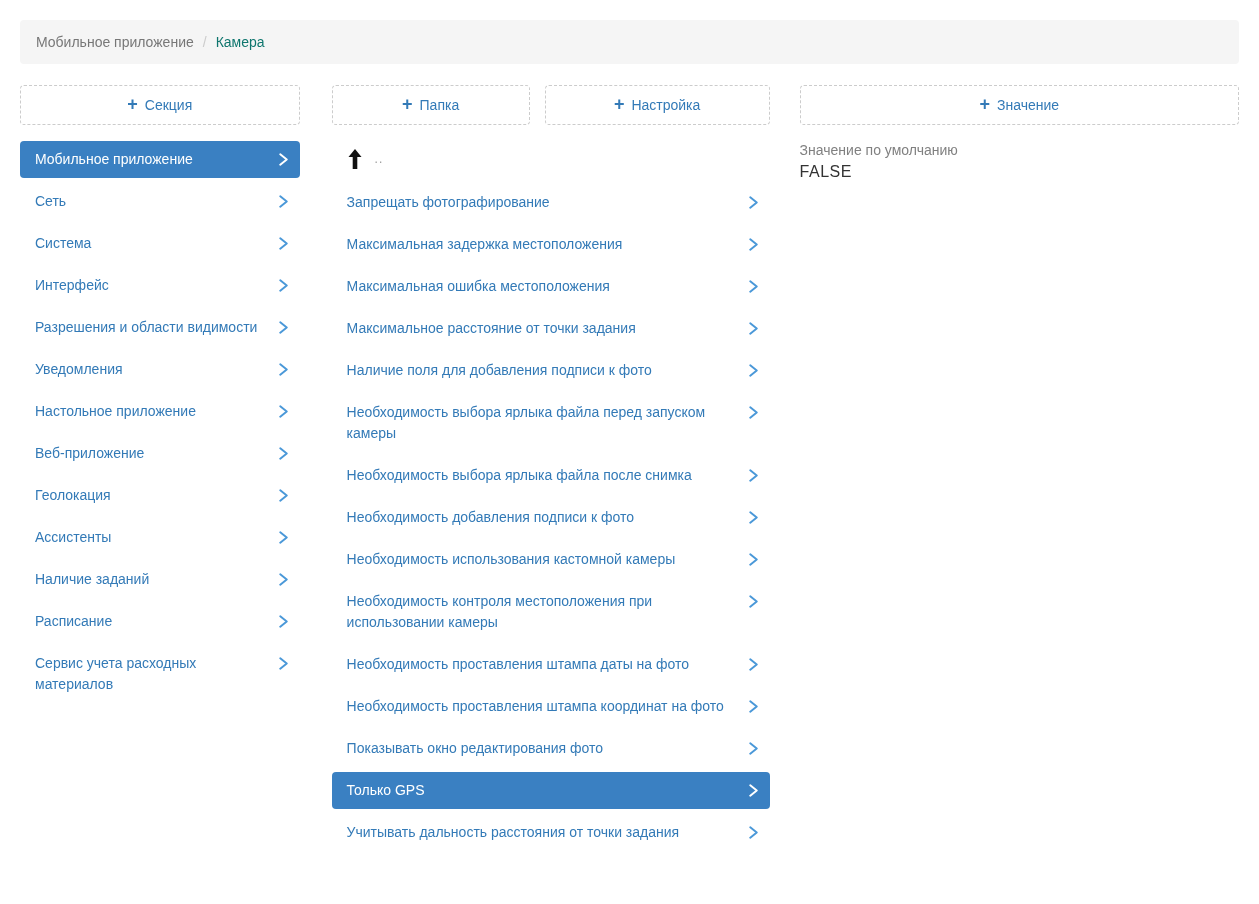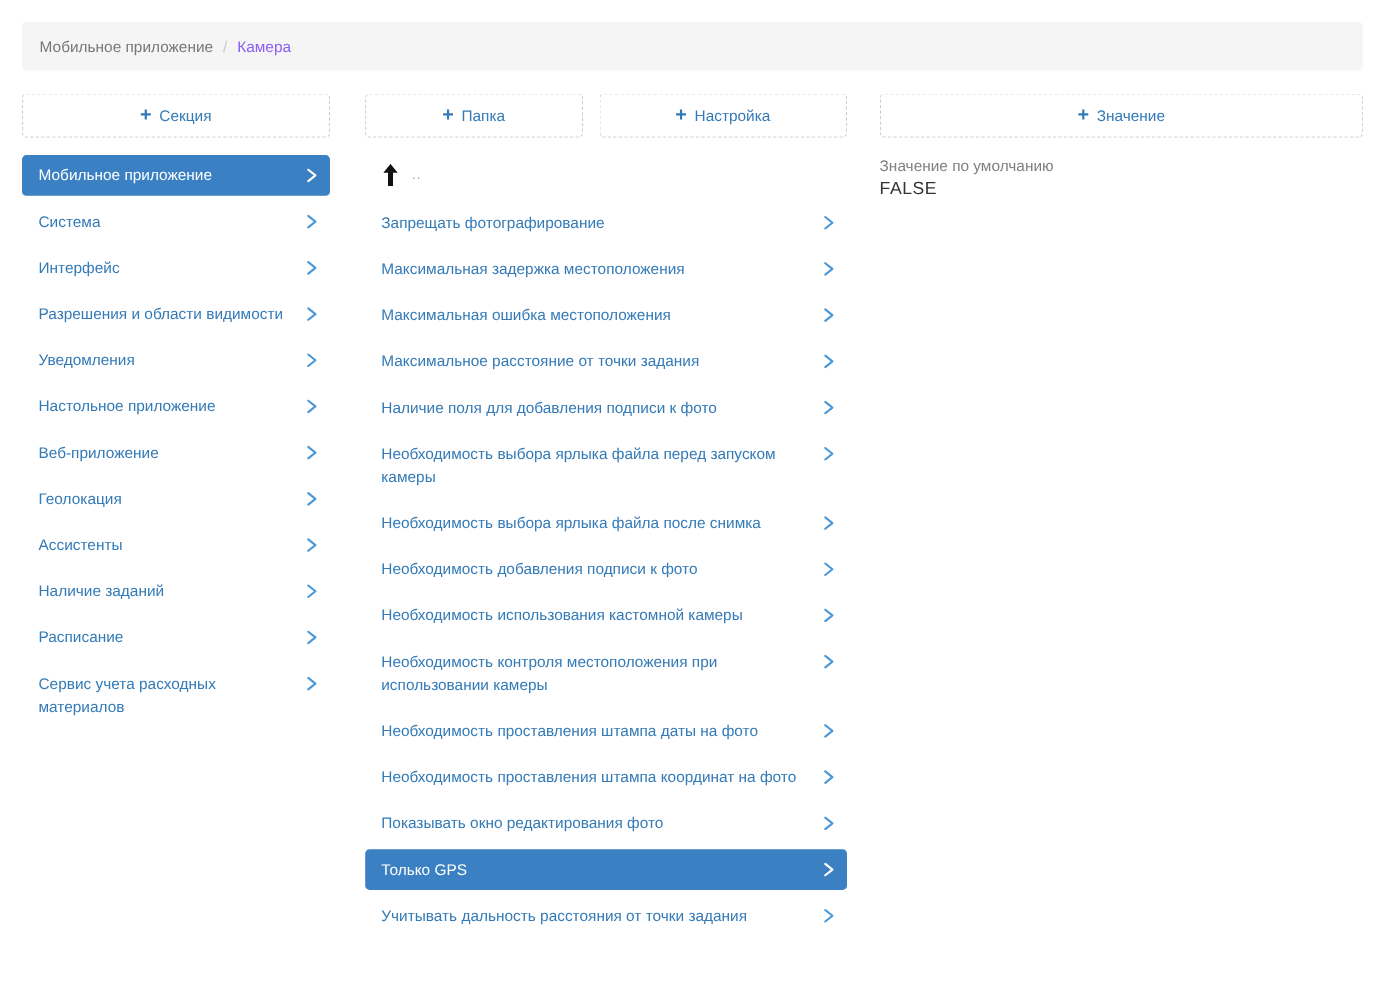--- a/index.html
+++ b/index.html
@@ -5,21 +5,21 @@
   * { margin:0; padding:0; box-sizing:border-box; }
   html,body { width:1259px; height:904px; background:#fff; overflow:hidden;
     font-family:"Liberation Sans","DejaVu Sans",sans-serif; font-size:14px; color:#333; }
   .page { padding:20px; }
 
   
   .breadcrumb { width:1219px; height:44px; background:#f5f5f5; border-radius:4px;
     display:flex; align-items:center; padding:0 16px; margin-bottom:21px; }
   .breadcrumb .parent { color:#777; cursor:pointer; }
   .breadcrumb .sep { color:#ccc; margin:0 9px; }
-  .breadcrumb .current { color:#8b5cf6; }
+  .breadcrumb .current { color:#0f766e; }
 
   
   .cols { display:flex; align-items:flex-start; }
   .col-sections { width:280px; }
   .col-settings { width:438px; margin-left:32px; }
   .col-values  { width:440px; margin-left:30px; }
 
   
   .add-btn { height:40px; border:1px dashed #ccc; border-radius:4px; background:#fff;
     color:#337ab7; font-size:14px; display:flex; align-items:center; justify-content:center;
@@ -69,20 +69,26 @@
       </button>
       <div class="list">
 
           <div class="item selected">
             <span class="label">Мобильное приложение</span>
             <svg class="chev" width="13" height="13" viewBox="0 0 12 12">
               <polyline points="3,1.2 9,6 3,10.8" fill="none" stroke="currentColor" stroke-width="1.8" stroke-linecap="round" stroke-linejoin="round"></polyline>
             </svg>
           </div>
 
+          <div class="item">
+            <span class="label">Сеть</span>
+            <svg class="chev" width="13" height="13" viewBox="0 0 12 12">
+              <polyline points="3,1.2 9,6 3,10.8" fill="none" stroke="currentColor" stroke-width="1.8" stroke-linecap="round" stroke-linejoin="round"></polyline>
+            </svg>
+          </div>
 
           <div class="item">
             <span class="label">Система</span>
             <svg class="chev" width="13" height="13" viewBox="0 0 12 12">
               <polyline points="3,1.2 9,6 3,10.8" fill="none" stroke="currentColor" stroke-width="1.8" stroke-linecap="round" stroke-linejoin="round"></polyline>
             </svg>
           </div>
 
           <div class="item">
             <span class="label">Интерфейс</span>

